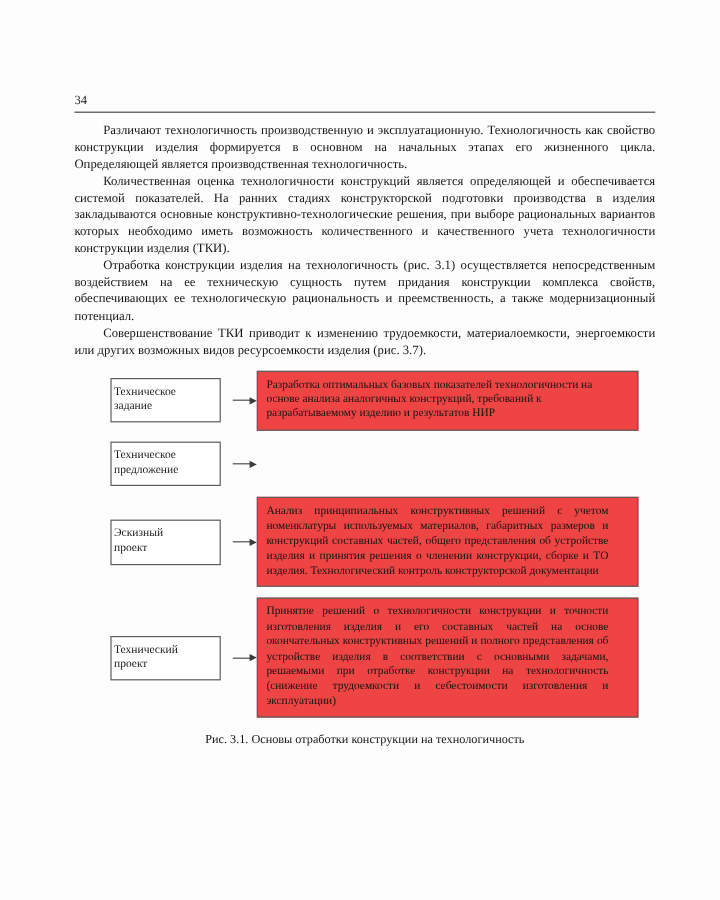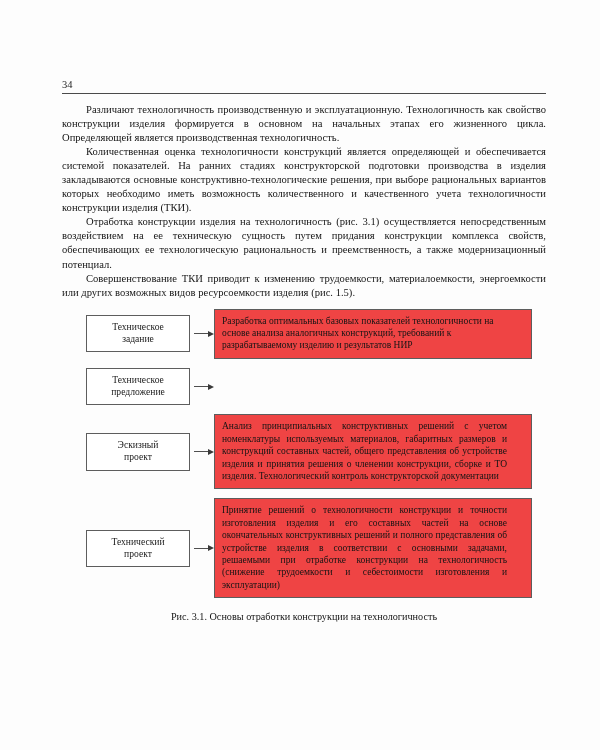--- a/index.html
+++ b/index.html
@@ -73,24 +73,23 @@
   .stage-wrap {
     position: relative;
     width: 112px;
     flex: 0 0 112px;
     display: flex;
     align-items: center;
     justify-content: center;
   }
   .stage-box {
     border: 1px solid #5d5d5d;
-    width: 104px;
+    width: 92px;
     box-sizing: border-box;
     padding: 5px 2px 6px;
-    text-align: center;
     font-size: 9.6px;
     line-height: 12.2px;
     background: #fff;
   }
   .connector {
     position: relative;
     flex: 0 0 20px;
     height: 9px;
     display: flex;
     align-items: center;
@@ -137,21 +136,21 @@
 
     <div class="runhead">
       <span class="runhead-num">34</span>
     </div>
     <div class="runhead-rule"></div>
 
     <div>
       <p class="para">Различают технологичность производственную и эксплуатационную. Технологичность как свойство конструкции изделия формируется в основном на начальных этапах его жизненного цикла. Определяющей является производственная технологичность.</p>
       <p class="para">Количественная оценка технологичности конструкций является определяющей и обеспечивается системой показателей. На ранних стадиях конструкторской подготовки производства в изделия закладываются основные конструктивно-технологические решения, при выборе рациональных вариантов которых необходимо иметь возможность количественного и качественного учета технологичности конструкции изделия (ТКИ).</p>
       <p class="para">Отработка конструкции изделия на технологичность (рис. 3.1) осуществляется непосредственным воздействием на ее техническую сущность путем придания конструкции комплекса свойств, обеспечивающих ее технологическую рациональность и преемственность, а также модернизационный потенциал.</p>
-      <p class="para">Совершенствование ТКИ приводит к изменению трудоемкости, материалоемкости, энергоемкости или других возможных видов ресурсоемкости изделия (рис. 1.5).</p>
+      <p class="para">Совершенствование ТКИ приводит к изменению трудоемкости, материалоемкости, энергоемкости или других возможных видов ресурсоемкости изделия (рис. 3.7).</p>
     </div>
 
     <div class="diagram">
 
       <div class="row">
         <div class="stage-wrap">
           <div class="stage-box">Техническое<br>задание</div>
         </div>
         <div class="connector">
           <div class="line"></div>

